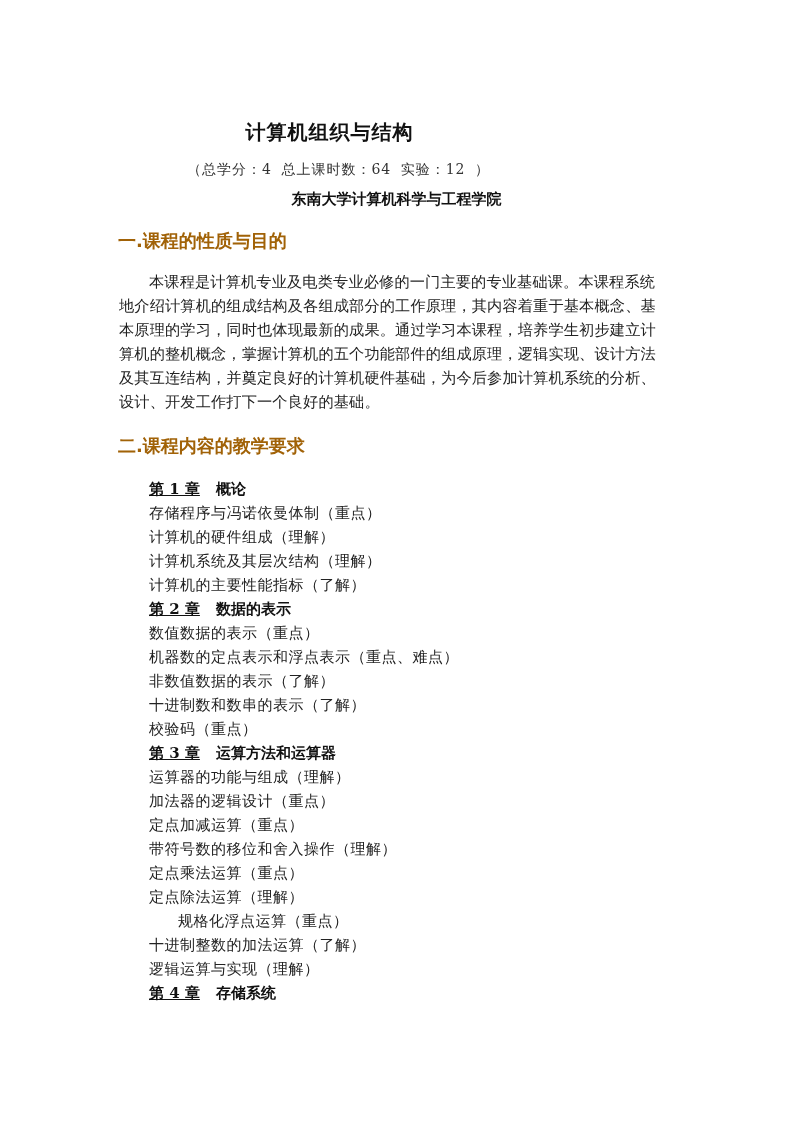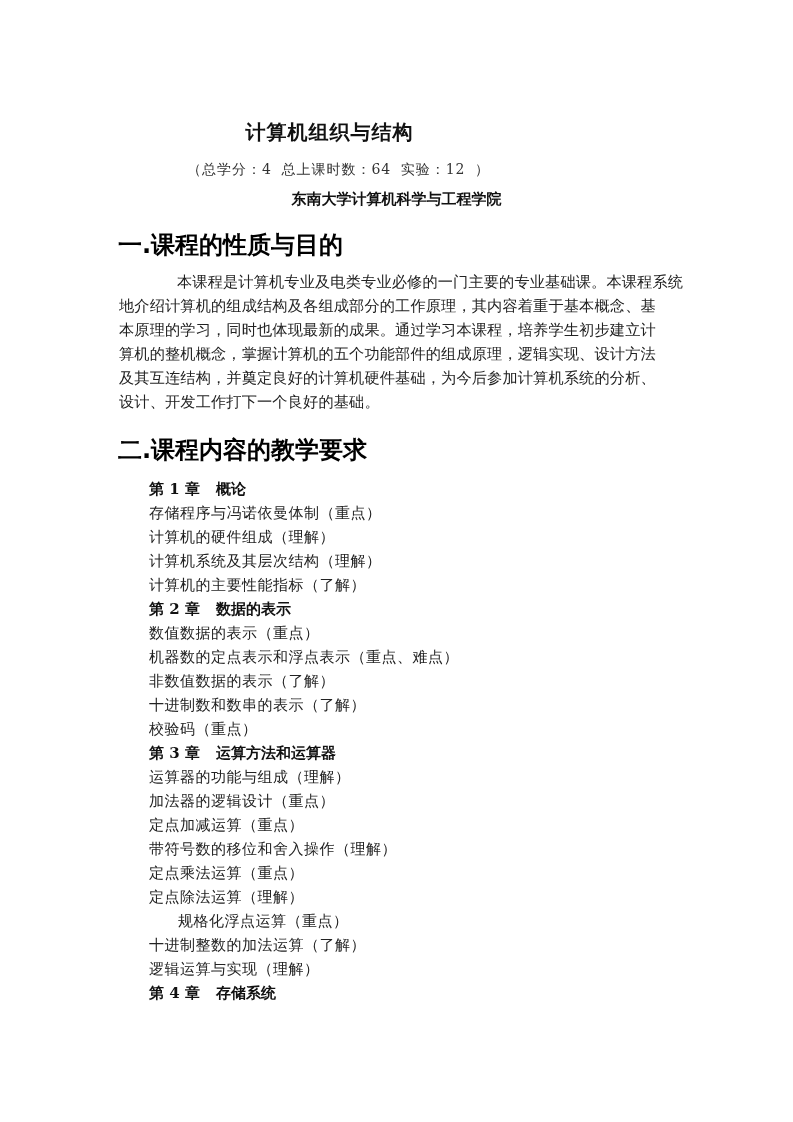--- a/index.html
+++ b/index.html
@@ -45,38 +45,38 @@
       text-align: center;
       font-family: "DejaVu Serif", "Liberation Serif", serif;
       font-weight: bold;
       font-size: 15px;
       color: #111;
     }
     .section-heading {
       left: 118px;
       font-family: "DejaVu Sans", "Liberation Sans", sans-serif;
       font-weight: bold;
-      font-size: 24px;
-      color: #000000;
+      font-size: 18px;
+      color: #a16207;
     }
     .para-line {
       left: 119px;
       font-size: 15.2px;
       color: #222;
       letter-spacing: 0.15px;
     }
-    .para-line.indent { left: 149px; margin-left: 28px; }
+    .para-line.indent { left: 149px; }
     .chapter {
       left: 149px;
       font-family: "DejaVu Serif", "Liberation Serif", serif;
       font-weight: bold;
       font-size: 15px;
       color: #111;
     }
-    .chapter .ch-num { display: inline-block; width: 67px; }
+    .chapter .ch-num { display: inline-block; width: 67px; text-decoration: underline; }
     .item {
       left: 149px;
       font-size: 15px;
       color: #222;
       letter-spacing: 0.5px;
     }
   </style>
 </head>
 <body>
 

